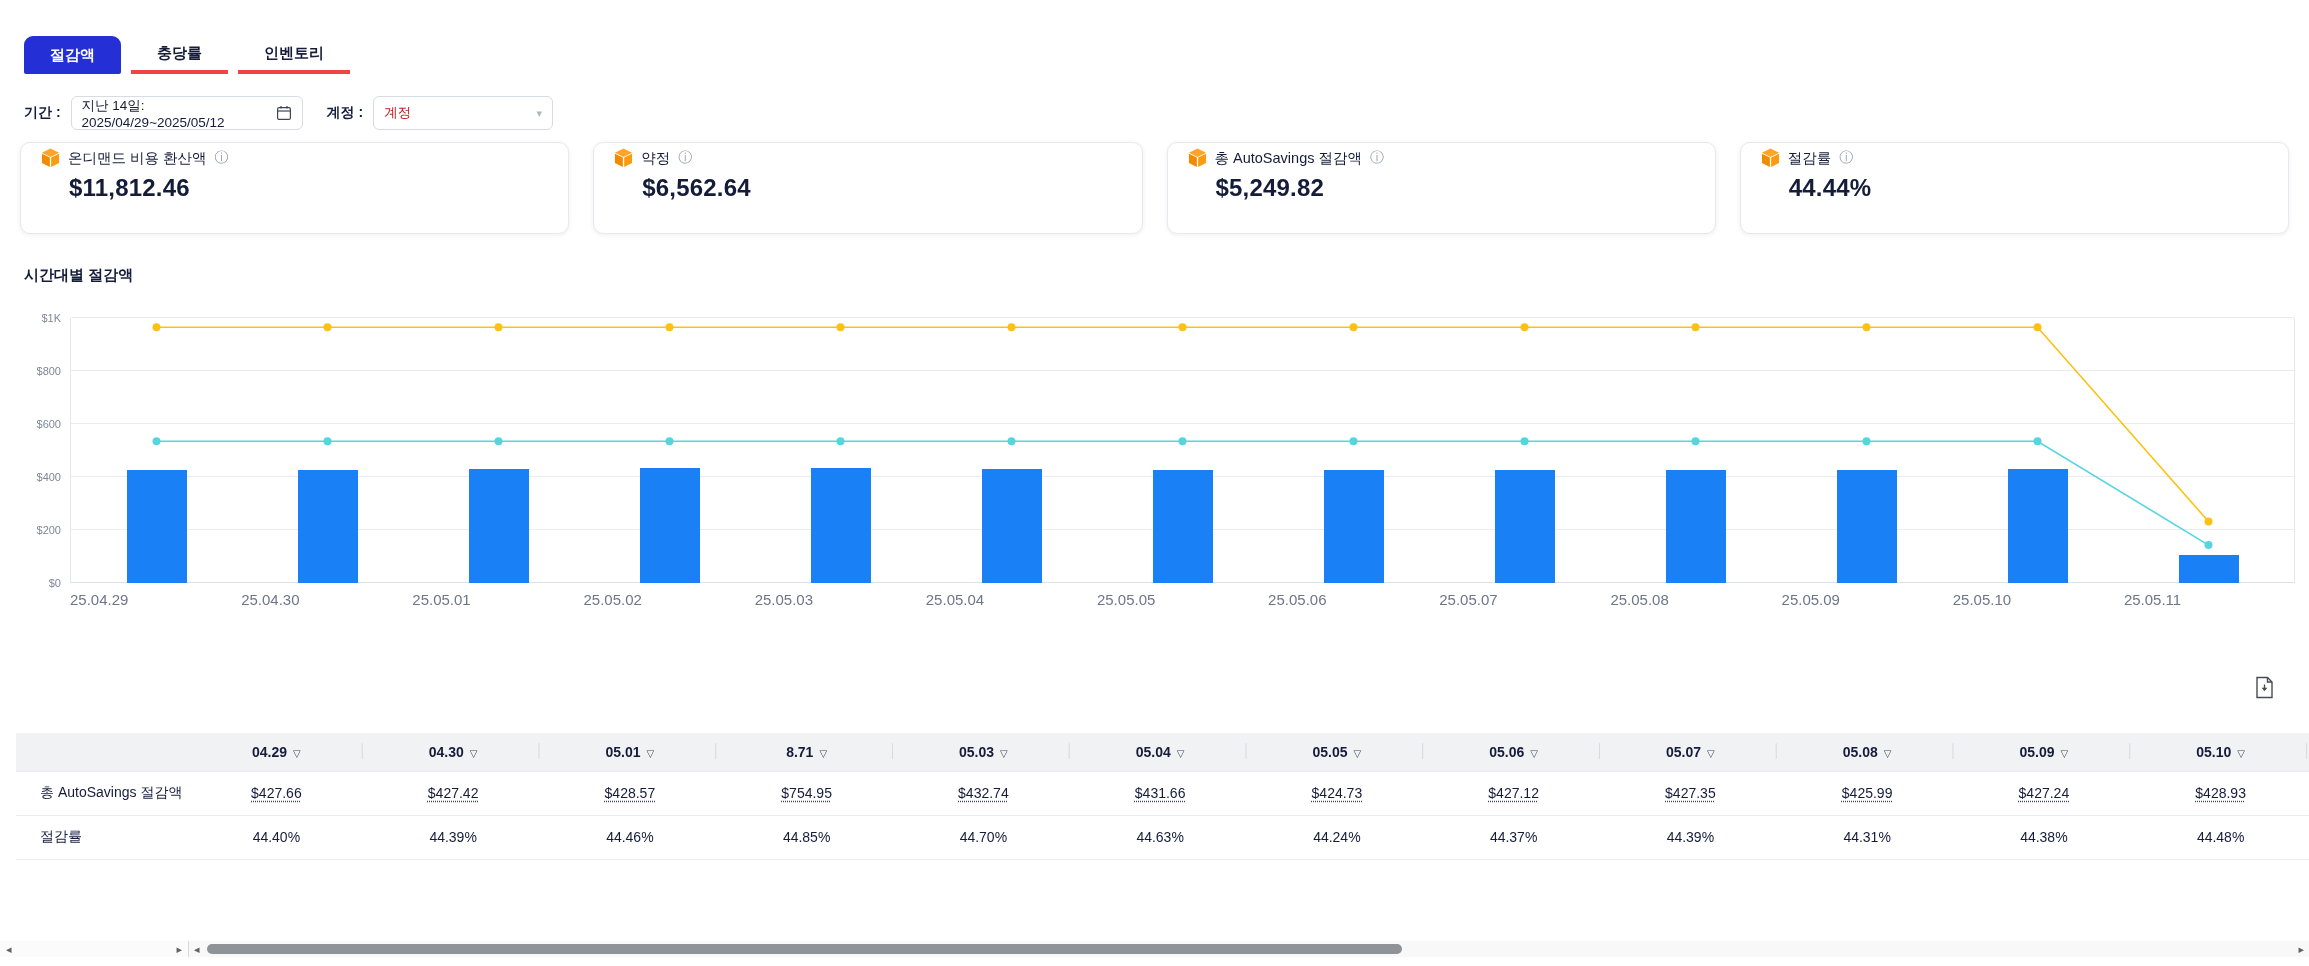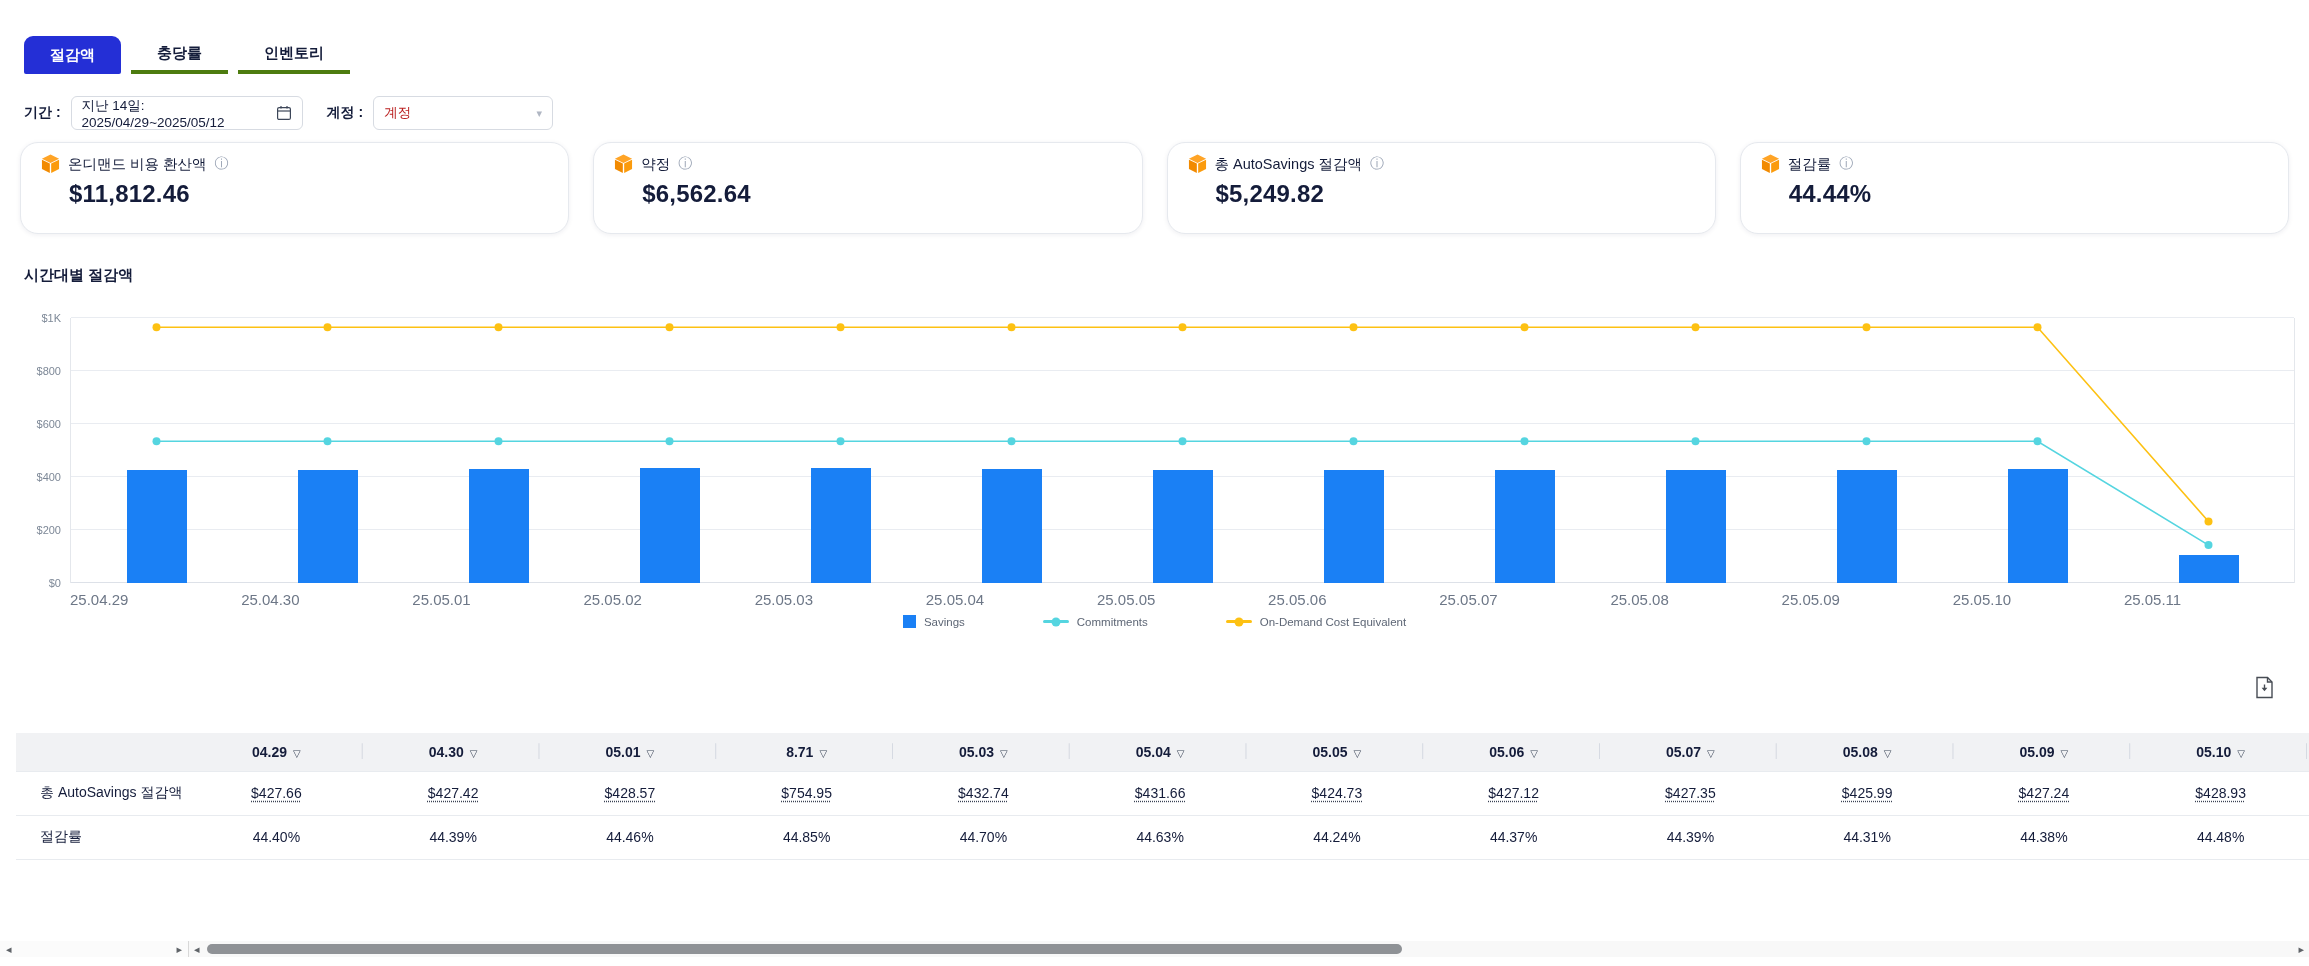--- a/index.html
+++ b/index.html
@@ -5,36 +5,36 @@
   * { margin:0; padding:0; box-sizing:border-box; }
   html,body { background:#fff; }
   .page { position:relative; width:2309px; height:966px; overflow:hidden; background:#fff;
           font-family:"Liberation Sans","DejaVu Sans",sans-serif; color:#141c3a; }
 
   
   .tabs { position:absolute; top:36px; left:24px; display:flex; gap:10px; }
   .tab { height:38px; padding:0 26px; display:flex; align-items:center; justify-content:center;
          font-size:15px; font-weight:bold; cursor:pointer; }
   .tab.active { background:#242fd6; color:#fff; border-radius:9px 9px 2px 2px; }
-  .tab.inactive { border-bottom:4px solid #4d7c0f; }
+  .tab.inactive { border-bottom:4px solid #ef4444; }
 
   
   .filter-row { position:absolute; top:96px; left:24px; display:flex; align-items:center; font-size:14px; }
   .filter-label { font-weight:bold; margin-right:10px; }
   .pill { height:34px; border:1px solid #d7dbe2; border-radius:6px; background:#fff;
           display:flex; align-items:center; padding:0 10px; font-size:13.5px; cursor:pointer; }
   #period-input { width:232px; justify-content:flex-start; margin-right:24px; }
   #account-select { width:180px; justify-content:space-between; }
   .placeholder { color:#b91c1c; }
   .caret { color:#b0b7c3; font-size:11px; }
 
   
   .cards { position:absolute; top:142px; left:20px; right:20px; display:flex; gap:24px; }
-  .card { flex:1; height:92px; background:#fff; border:1px solid #e6e9ee; border-radius:18px;
-          box-shadow:0 1px 5px rgba(25,35,70,.07); padding:11px 20px; }
+  .card { flex:1; height:92px; background:#fff; border:1px solid #e6e9ee; border-radius:10px;
+          box-shadow:0 1px 5px rgba(25,35,70,.07); padding:5px 20px; }
   .card-head { display:flex; align-items:center; gap:8px; font-size:14.5px; }
   .info-icon { color:#98a2b3; font-size:14px; font-weight:normal; cursor:pointer; }
   .card-value { margin:6px 0 0 28px; font-size:24px; font-weight:bold; letter-spacing:.2px; }
 
   
   .chart-title { position:absolute; top:266px; left:24px; font-size:15px; font-weight:bold; }
   #chart-area { position:absolute; top:318px; left:70px; right:14px; height:265px;
                 border-left:1px solid #e4e7ec; border-right:1px solid #e4e7ec; }
   .gridline { position:absolute; left:0; right:0; height:1px; background:#e9ecf1; }
   .gridline.axis { background:#dde1e8; }
@@ -262,38 +262,20 @@
       <div>25.05.02</div>
       <div>25.05.03</div>
       <div>25.05.04</div>
       <div>25.05.05</div>
       <div>25.05.06</div>
       <div>25.05.07</div>
       <div>25.05.08</div>
       <div>25.05.09</div>
       <div>25.05.10</div>
       <div>25.05.11</div>
-    </div>
-  <div id="legend">
-      <div class="legend-item">
-        <span class="legend-sq" style="background: rgb(26, 128, 245);"></span>
-        <span>Savings</span>
-      </div>
-      <div class="legend-item">
-        <span class="legend-line" style="background: rgb(85, 213, 224);">
-          <i style="background: rgb(85, 213, 224);"></i>
-        </span>
-        <span>Commitments</span>
-      </div>
-      <div class="legend-item">
-        <span class="legend-line" style="background: rgb(253, 193, 19);">
-          <i style="background: rgb(253, 193, 19);"></i>
-        </span>
-        <span>On-Demand Cost Equivalent</span>
-      </div>
     </div>
 
   <button class="download-btn">
     <span style="display:flex;">
       <svg width="19" height="23" viewBox="0 0 19 23" fill="none" stroke="#474c54" stroke-width="1.4">
         <path d="M2 1.5 H12.5 L17 6 V21.5 H2 Z"></path>
         <path d="M12.5 1.5 V6 H17"></path>
         <line x1="9.5" y1="8.5" x2="9.5" y2="13.5"></line>
         <path d="M6.6 11.8 L9.5 15.2 L12.4 11.8 Z" fill="#474c54" stroke="none"></path>
       </svg>

